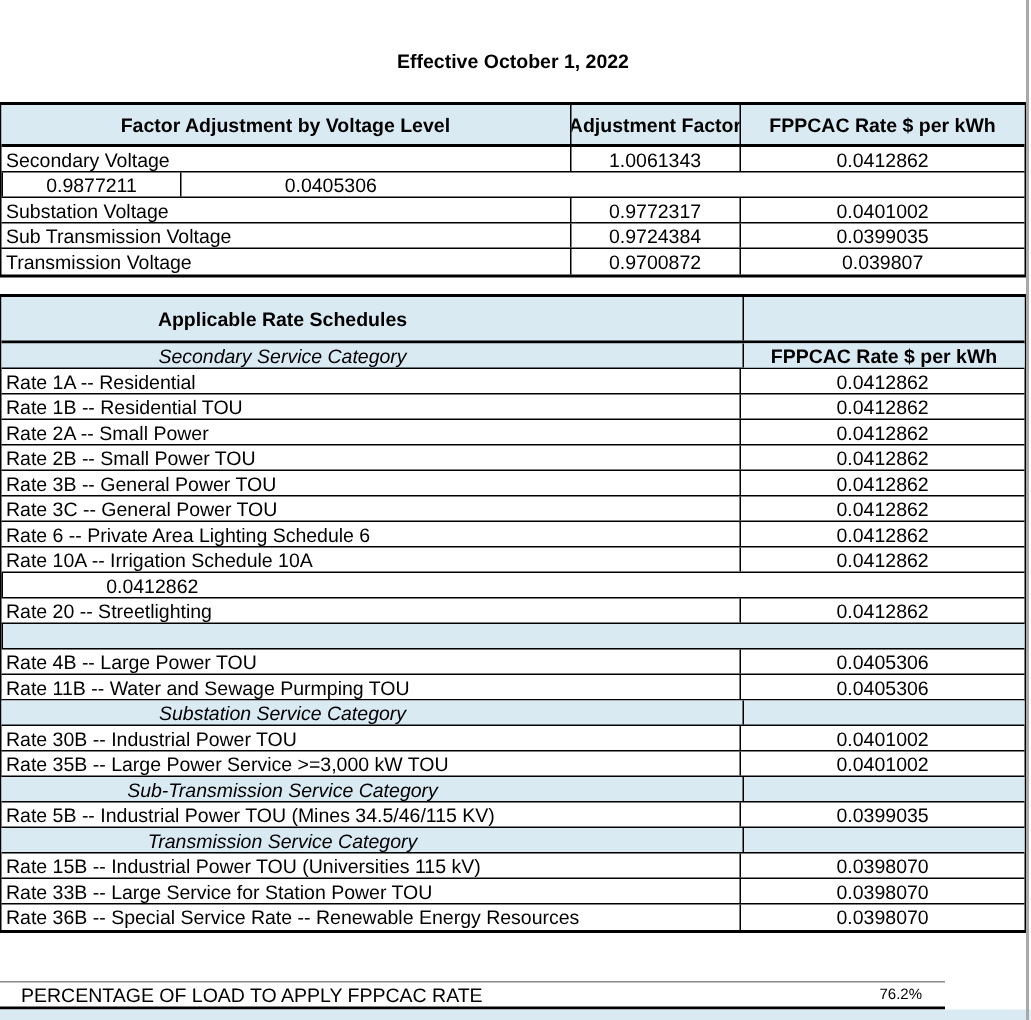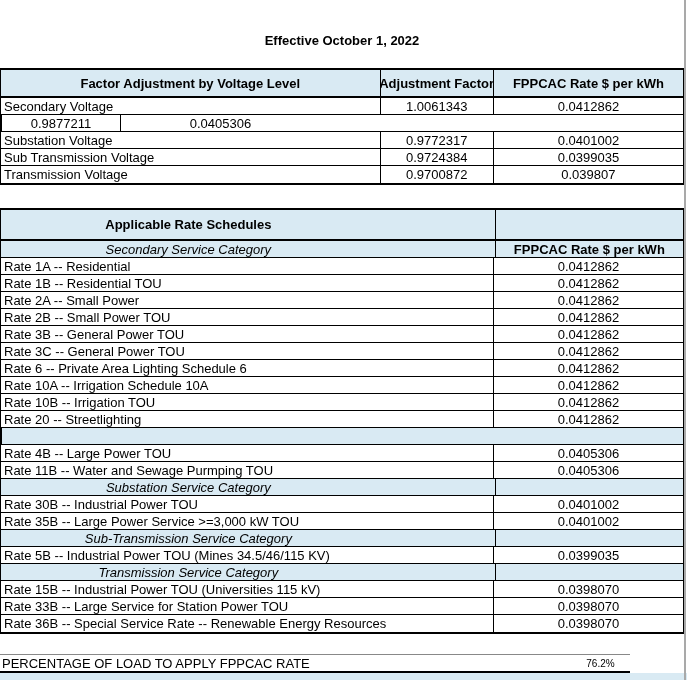--- a/index.html
+++ b/index.html
@@ -19,21 +19,21 @@
   }
 
   .tbl {
     position: absolute; left: 0; width: 684px;
     border: 1px solid #000;
     border-top: 2px solid #000;
     border-bottom: 2px solid #000;
     background: #fff;
   }
   #table1 { top: 68px; }
-  #table2 { top: 208px; }
+  #table2 { top: 196px; }
 
   .row { display: flex; border-bottom: 1px solid #000; height: 17px; }
   .row:last-child { border-bottom: none; }
   .hdr-row {
     height: 28px;
     background: var(--hdr-bg, #D9EAF3);
     font-weight: bold;
     border-bottom: 2px solid #000;
     justify-content: space-between;
   }
@@ -54,21 +54,21 @@
   #table2 .c1 { width: 517px; }
   #table2 .c1.center { padding-right: 119px; } 
   .cat { font-style: italic; }
   .rate-hdr { font-weight: bold; background: var(--hdr-bg, #D9EAF3); }
 
   .footer-row {
     position: absolute; top: 654px; left: 0; width: 630px; height: 19px;
     border-top: 1px solid #888;
     border-bottom: 2px solid #000;
     display: flex; align-items: center;
-    padding-left: 2px; font-size: 13px;
+    padding-left: 14px; font-size: 13px;
   }
   .footer-value {
     position: absolute; top: 654px; left: 517px; width: 167px; height: 19px;
     display: flex; align-items: center; justify-content: center; font-size: 10px;
   }
 
   .bottom-strip {
     position: absolute; left: 0; bottom: 0; width: 687px; height: 7px;
     background: var(--strip-bg, #D9EAF3);
   }
@@ -154,21 +154,20 @@
        </div>
         <div class="row">
          <div class="cell c1">Rate 6 -- Private Area Lighting Schedule 6</div>
          <div class="cell c3">0.0412862</div>
        </div>
         <div class="row">
          <div class="cell c1">Rate 10A -- Irrigation Schedule 10A</div>
          <div class="cell c3">0.0412862</div>
        </div>
         <div class="row">
-         <div class="cell c1">Rate 10B -- Irrigation TOU</div>
          <div class="cell c3">0.0412862</div>
        </div>
         <div class="row">
          <div class="cell c1">Rate 20 -- Streetlighting</div>
          <div class="cell c3">0.0412862</div>
        </div>
         <div class="row cat-row">
        <div class="cell c3"></div>
      </div>
         <div class="row">

